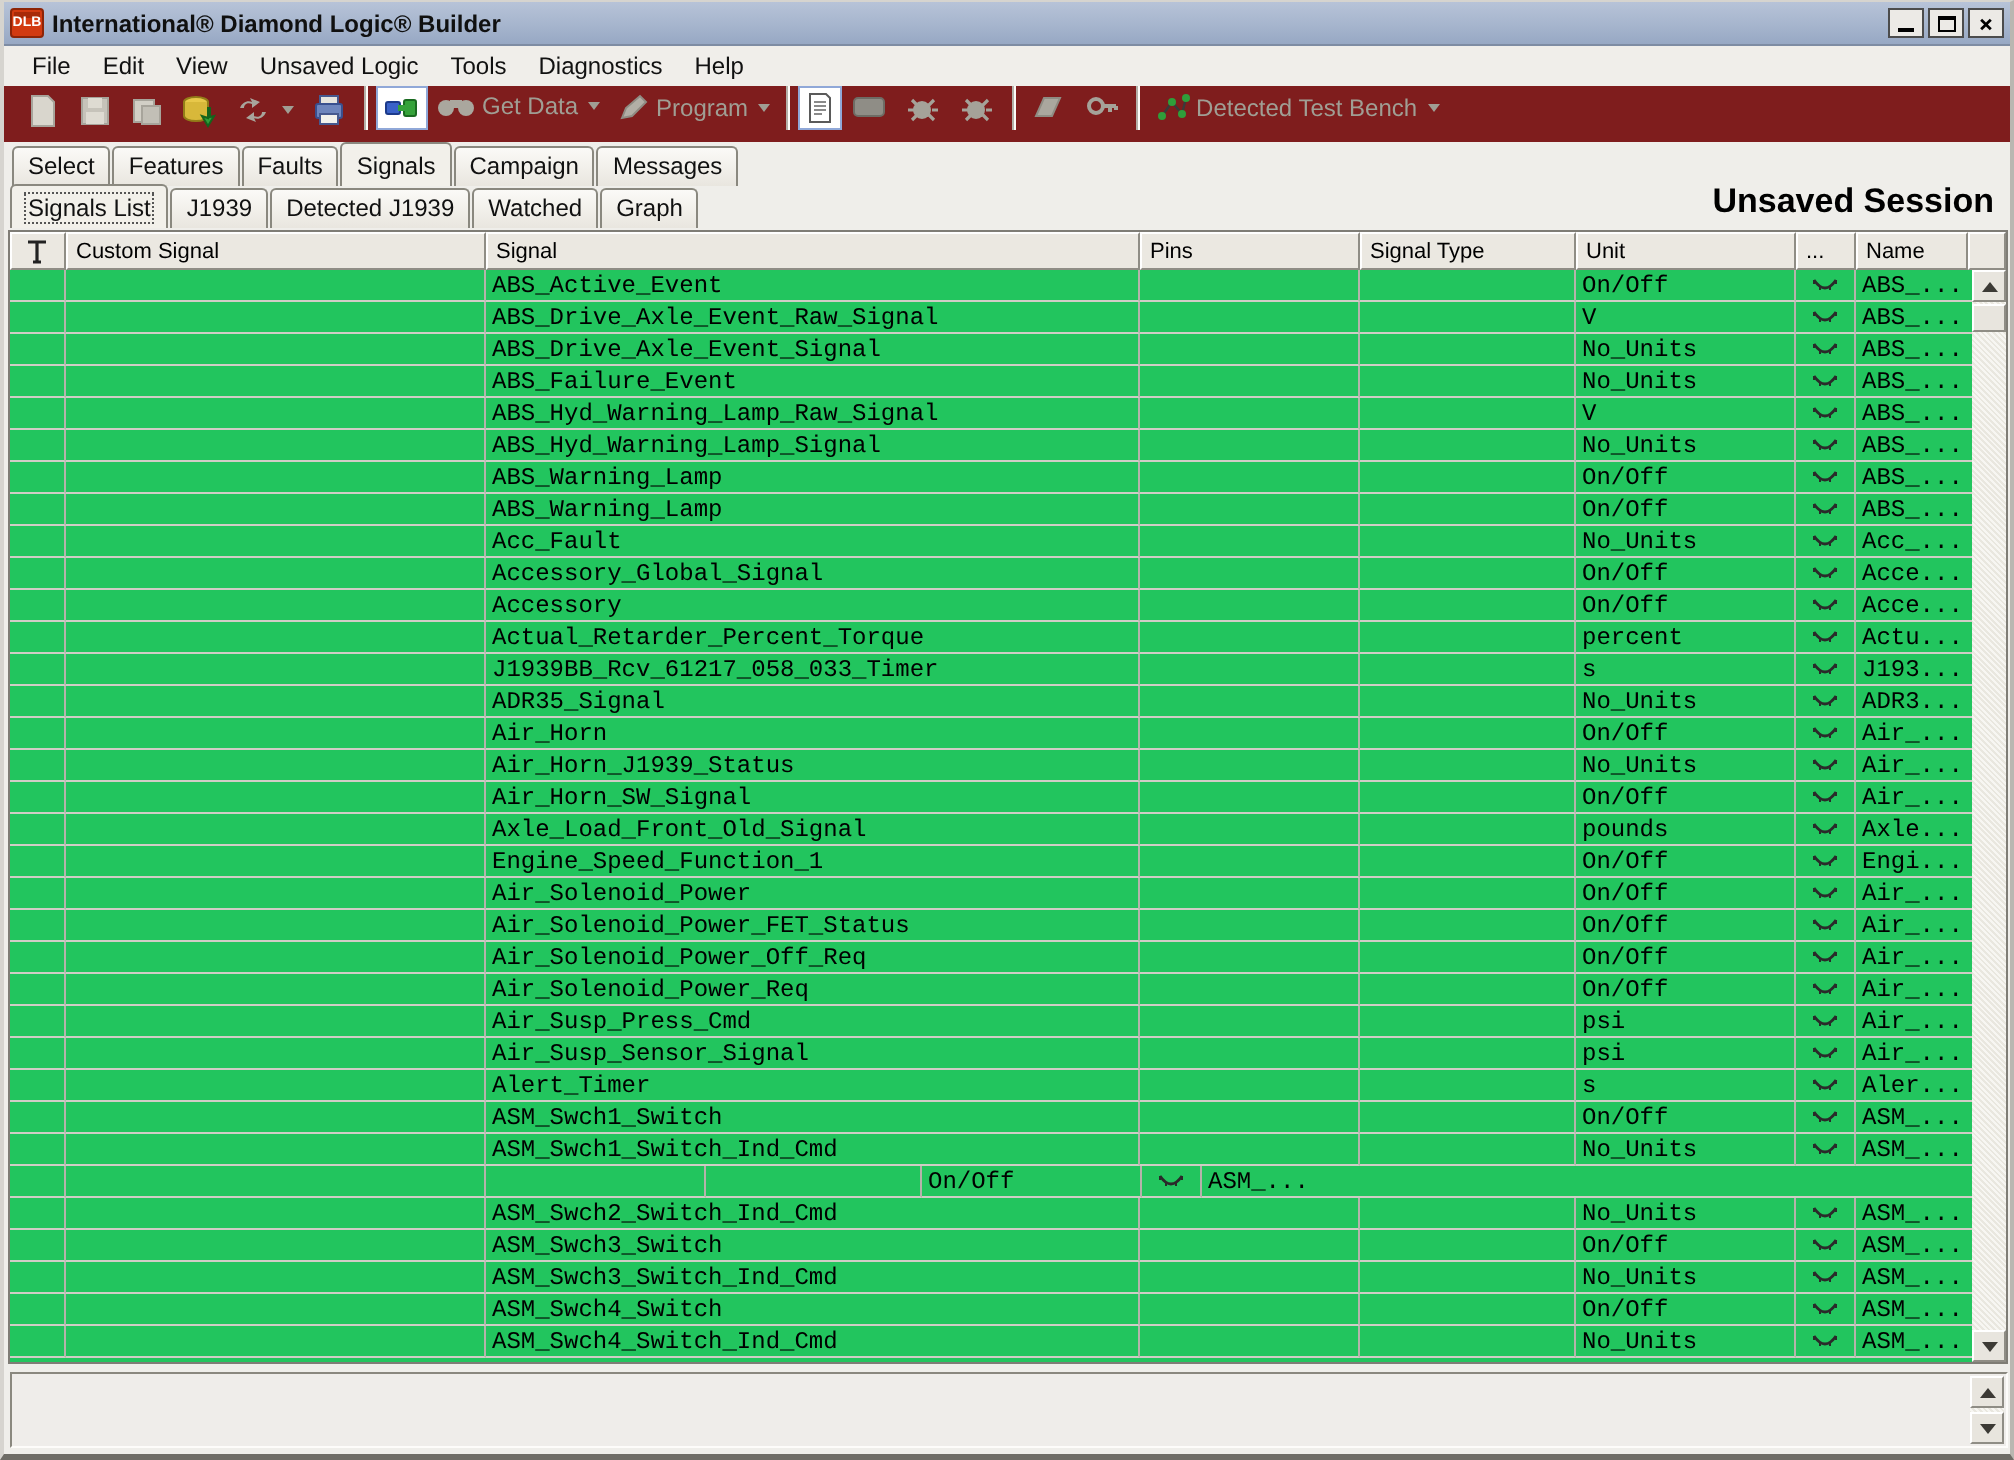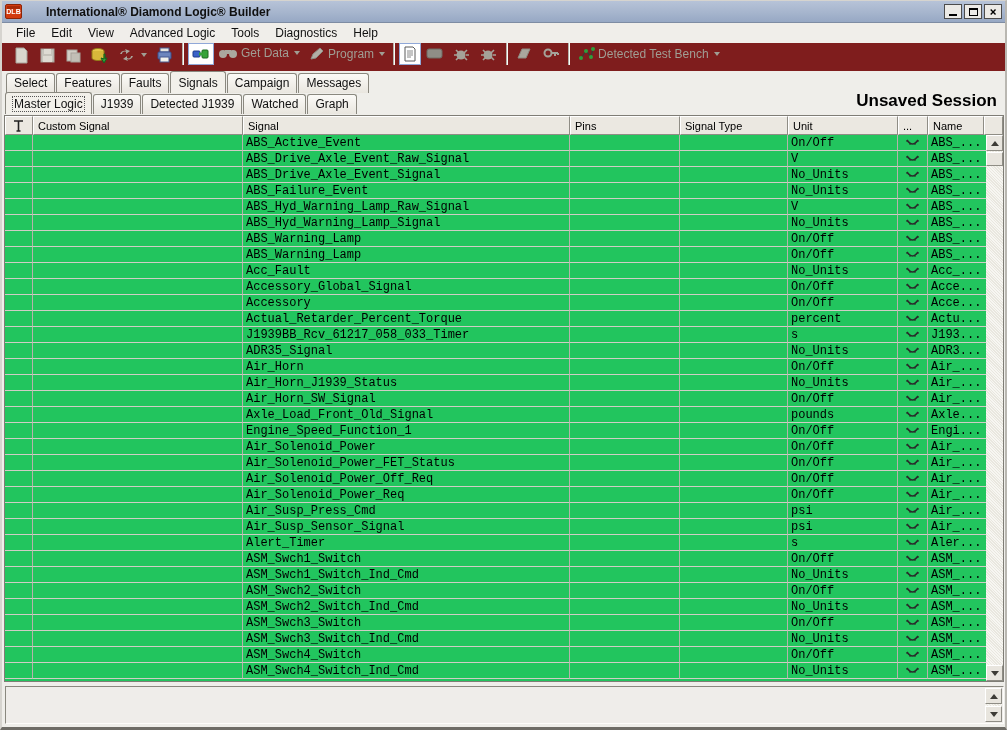--- a/index.html
+++ b/index.html
@@ -9,21 +9,20 @@
     background: #efeeea;
     border-left: 2px solid #d6d4cf; border-right: 2px solid #b9b7b1;
     border-bottom: 3px solid #6e6c66; border-top: 1px solid #d6d4cf;
     overflow: hidden;
   }
   
   .titlebar {
     height: 22px; display: flex; align-items: center; padding: 0 3px;
     background: linear-gradient(180deg,#b7c3d8 0%, #a6b5cd 55%, #97a8c4 100%);
     border-bottom: 1px solid #7e8ca3;
-    gap: 20px;
   }
   .app-icon {
     width: 17px; height: 15px; margin-right: 4px; flex: 0 0 auto;
     background: #d23a10; border: 1px solid #8d2406; border-radius: 2px;
     color: #fff; font-size: 7px; font-weight: bold; line-height: 14px; text-align:center;
     letter-spacing: 0; position: relative;
   }
   .app-icon::before { content:""; position:absolute; top:1px; left:1px; right:1px; height:3px; background:#a82a08; }
   .app-icon span { position: relative; }
   .title-text { font-size: 12px; font-weight: bold; color: #101010; flex: 1 1 auto; }
@@ -120,21 +119,21 @@
       <div class="win-btn">
           <span style="font-size:12px;">×</span>
         </div>
     </div>
   </div>
 
   <div class="menubar">
     <span class="menu-item">File</span>
     <span class="menu-item">Edit</span>
     <span class="menu-item">View</span>
-    <span class="menu-item">Advanced Logic</span>
+    <span class="menu-item">Unsaved Logic</span>
     <span class="menu-item">Tools</span>
     <span class="menu-item">Diagnostics</span>
     <span class="menu-item">Help</span>
   </div>
 
   <div class="toolbar">
     <div class="tb-btn">
       <svg class="ic" width="18" height="18">
           <path d="M4 2h8l3 3v12H4z" fill="#d9d6cd" stroke="#a7a49b"></path>
         </svg>
@@ -250,21 +249,21 @@
   <div class="tabrow1">
     <div class="tab"><span>Select</span></div>
     <div class="tab"><span>Features</span></div>
     <div class="tab"><span>Faults</span></div>
     <div class="tab active"><span>Signals</span></div>
     <div class="tab"><span>Campaign</span></div>
     <div class="tab"><span>Messages</span></div>
   </div>
 
   <div class="tabrow2">
-    <div class="tab active focused"><span>Master Logic</span></div>
+    <div class="tab active focused"><span>Signals List</span></div>
     <div class="tab"><span>J1939</span></div>
     <div class="tab"><span>Detected J1939</span></div>
     <div class="tab"><span>Watched</span></div>
     <div class="tab"><span>Graph</span></div>
     <div class="session-label">Unsaved Session</div>
   </div>
 
   <div class="tablewrap">
     <div class="thead">
       <div class="th c0" style="padding-left:7px;">
@@ -727,21 +726,20 @@
               <path d="M1 1q5.5 8 11 0" fill="none" stroke="#2a2a2a" stroke-width="1.4"></path>
               <path d="M1 1v2M12 1v2M4 4v2M9 4v2" stroke="#2a2a2a" stroke-width="1"></path>
             </svg>
           </div>
           <div class="td c7">ASM_...</div>
         </div>
 
         <div class="trow">
           <div class="td c0"></div>
           <div class="td c1"></div>
-          <div class="td c2">ASM_Swch2_Switch</div>
           <div class="td c3"></div>
           <div class="td c4"></div>
           <div class="td c5">On/Off</div>
           <div class="td c6">
             <svg width="13" height="8">
               <path d="M1 1q5.5 8 11 0" fill="none" stroke="#2a2a2a" stroke-width="1.4"></path>
               <path d="M1 1v2M12 1v2M4 4v2M9 4v2" stroke="#2a2a2a" stroke-width="1"></path>
             </svg>
           </div>
           <div class="td c7">ASM_...</div>

